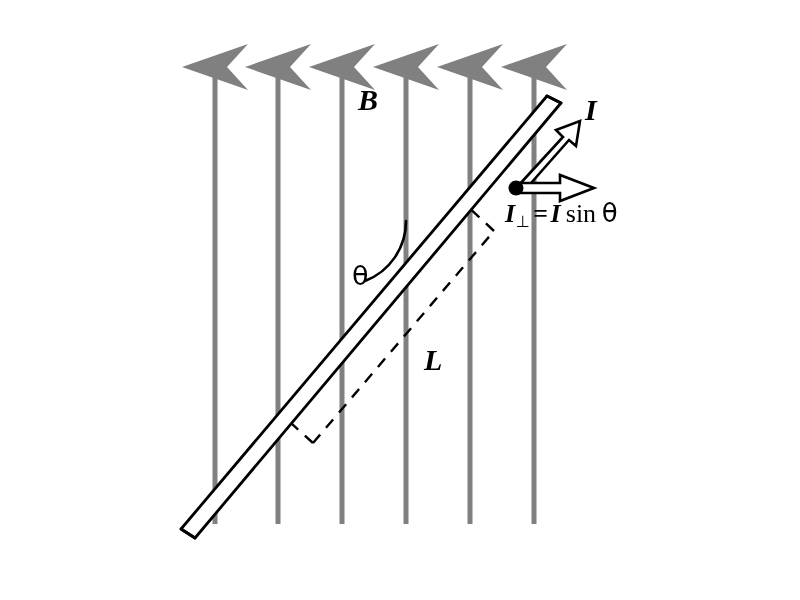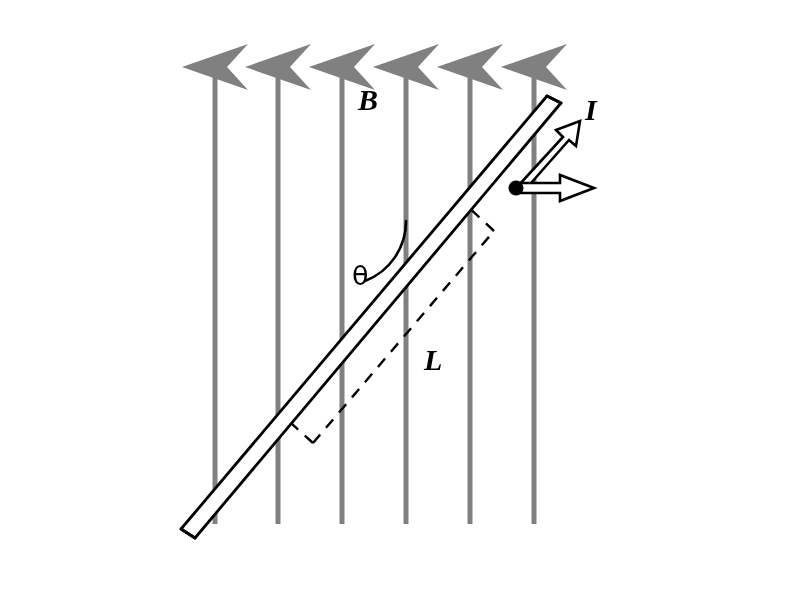--- a/index.html
+++ b/index.html
@@ -185,14 +185,17 @@
   </svg>
 
   <div class="lbl lbl-b">B</div>
 
   <div class="lbl lbl-i">I</div>
 
   <div class="lbl lbl-l">L</div>
 
   <div class="lbl lbl-theta">θ</div>
 
+  <div class="lbl lbl-formula">
+    <span class="sym">I</span><span class="perp">⊥</span><span class="op">=</span><span class="sym">I</span><span class="fn">sin</span><span class="ang">θ</span>
+  </div>
 
 </div>
 
 </body></html>

